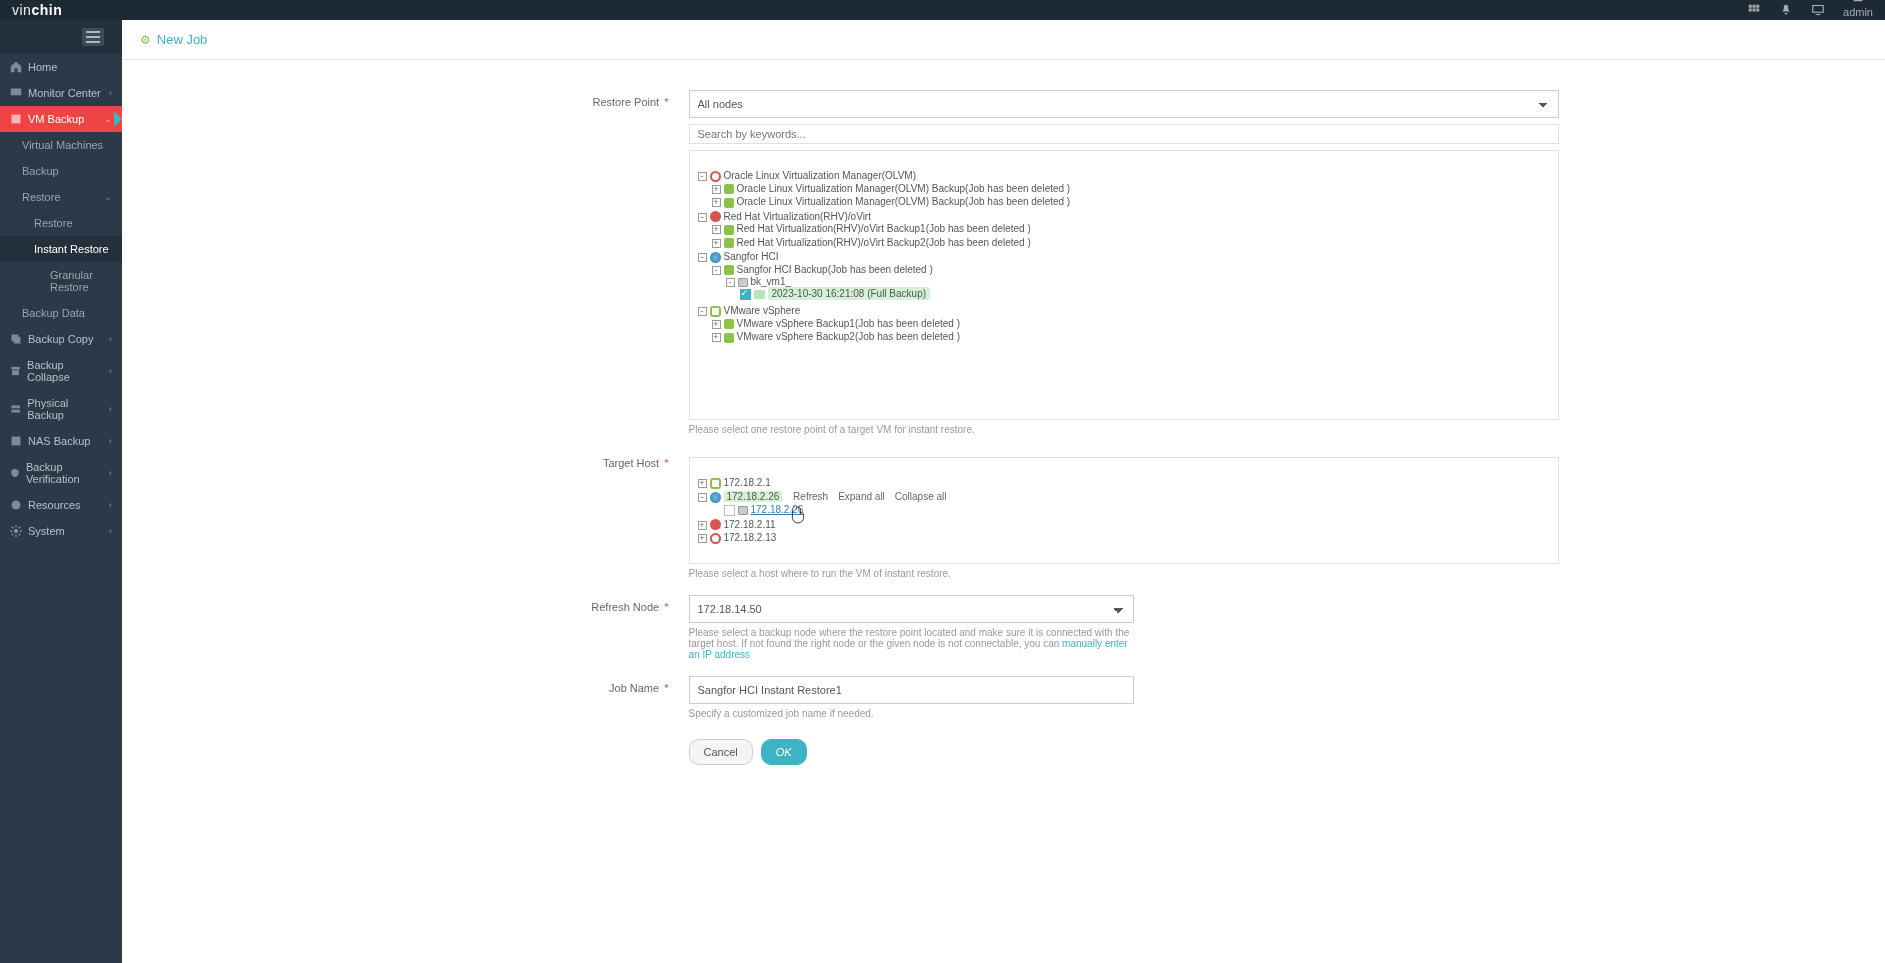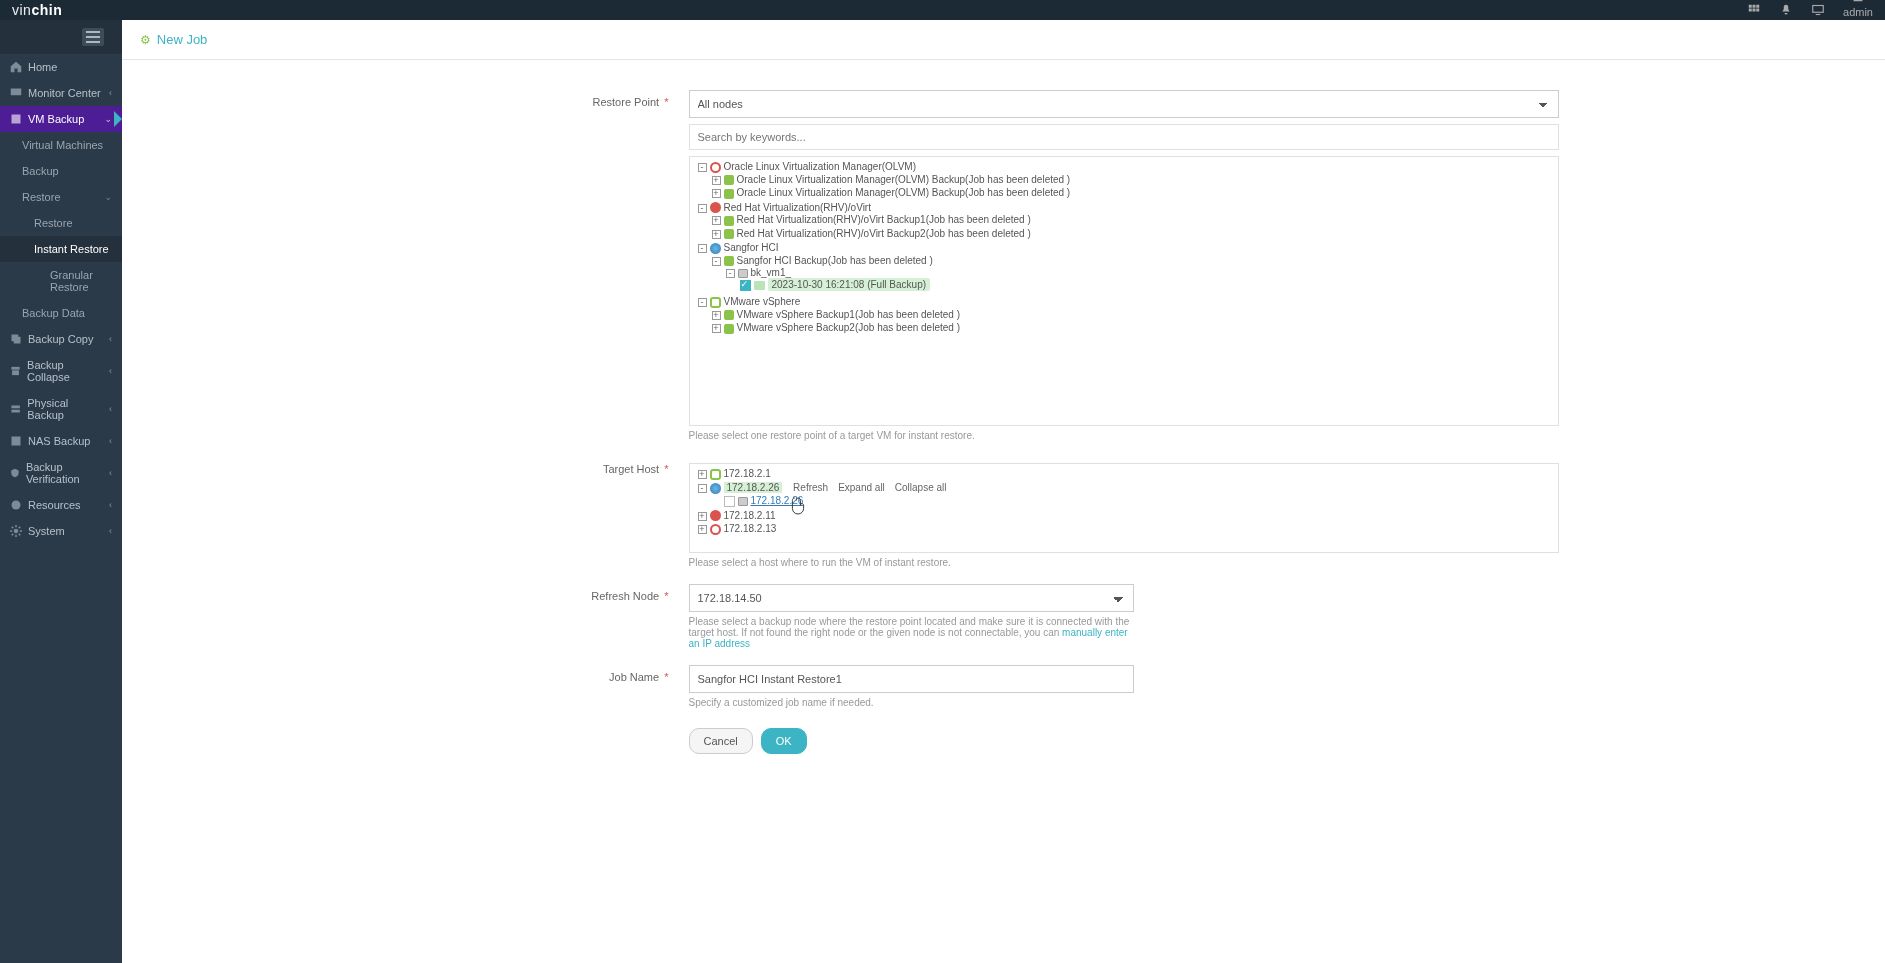--- a/index.html
+++ b/index.html
@@ -13,44 +13,44 @@
 
 .layout { display: flex; min-height: calc(100vh - 20px); }
 
 .sidebar { width: 122px; background: #2b3a48; color: #bbb; display: flex; flex-direction: column; }
 .sidebar-toggle { background: #24313d; height: 34px; display: flex; align-items: center; justify-content: flex-end; padding-right: 18px; }
 .hamburger { width: 22px; height: 18px; background: #3d4c59; border-radius: 2px; display: flex; flex-direction: column; justify-content: center; gap: 3px; padding: 3px 4px; cursor: pointer; }
 .hamburger span { height: 2px; background: #aeb7bf; }
 
 .nav-item { display: flex; align-items: center; gap: 6px; padding: 7px 10px; font-size: 11px; color: #b6c0c9; cursor: pointer; position: relative; }
 .nav-item .nav-icon { width: 12px; height: 12px; opacity: 0.6; }
-.nav-item.active { background: #4c1d95; color: #fff; }
+.nav-item.active { background: #ef4444; color: #fff; }
 .nav-item.active::after { content: ''; position: absolute; right: -8px; top: 50%; transform: translateY(-50%); border: 8px solid transparent; border-left-color: #3cb4c4; }
 .nav-item.sub { padding-left: 22px; font-size: 11px; color: #9aa5af; }
 .nav-item.sub.active-sub { background: #24313d; color: #fff; }
 .nav-item .chev { margin-left: auto; font-size: 9px; opacity: 0.7; }
 
 .main { flex: 1; background: #f0f0f0; }
 .content-card { background: #fff; margin: 0; min-height: 100%; }
 .page-header { padding: 12px 18px; border-bottom: 1px solid #e5e5e5; display: flex; align-items: center; gap: 6px; }
 .page-header .cog { color: #8bc34a; font-size: 12px; }
 .page-header .title { color: #3cb4c4; font-size: 13px; }
 
 .form-area { max-width: 1110px; margin: 0 auto; padding: 30px 0 50px 0; }
 .form-row { display: flex; align-items: flex-start; margin-bottom: 16px; }
 .form-label { width: 240px; text-align: right; padding-right: 20px; padding-top: 6px; font-size: 11px; color: #666; }
 .form-label .req { color: #d9534f; margin-left: 2px; }
 .form-control-col { flex: 1; }
 
 .select { width: 100%; height: 28px; border: 1px solid #ccc; background: #fff; padding: 0 8px; font-size: 11px; color: #555; appearance: none; background-image: linear-gradient(45deg, transparent 50%, #555 50%), linear-gradient(135deg, #555 50%, transparent 50%); background-position: calc(100% - 15px) 12px, calc(100% - 10px) 12px; background-size: 5px 5px; background-repeat: no-repeat; }
 .select.narrow { width: 445px; }
 .text-input { width: 445px; height: 28px; border: 1px solid #ccc; padding: 0 8px; font-size: 11px; color: #555; }
-.search-input { width: 100%; height: 26px; border: 1px solid #e0e0e0; padding: 0 8px; font-size: 11px; color: #999; margin-top: 6px; }
-
-.tree-box { border: 1px solid #e0e0e0; min-height: 270px; padding: 3px 8px; margin-top: 6px; font-size: 10px; color: #555; }
+.search-input { width: 100%; height: 20px; border: 1px solid #e0e0e0; padding: 0 8px; font-size: 11px; color: #999; margin-top: 6px; }
+
+.tree-box { border: 1px solid #e0e0e0; min-height: 270px; padding: 18px 8px; margin-top: 6px; font-size: 10px; color: #555; }
 .tree-box.small { min-height: 90px; }
 .tree ul { list-style: none; padding-left: 14px; }
 .tree > ul { padding-left: 0; }
 .tree li { position: relative; padding: 1px 0; white-space: nowrap; }
 .tree .toggle { display: inline-block; width: 9px; height: 9px; border: 1px solid #999; text-align: center; line-height: 7px; font-size: 9px; color: #666; margin-right: 3px; cursor: pointer; background: #fff; }
 .tree .toggle.empty { border: none; }
 .tree .icon { display: inline-block; width: 11px; height: 11px; border-radius: 50%; margin-right: 3px; vertical-align: middle; }
 .tree .icon.red-ring { border: 2px solid #d9534f; background: transparent; }
 .tree .icon.red-dot { background: #d9534f; }
 .tree .icon.green-ring { border: 2px solid #8bc34a; background: transparent; border-radius: 3px; }
@@ -66,21 +66,21 @@
 .tree .ctx-menu { display: inline-flex; gap: 10px; margin-left: 8px; color: #666; }
 .tree .ctx-menu span { cursor: pointer; }
 .tree .selected-host { background: #d5f0d5; padding: 0 3px; }
 
 .hint { font-size: 10px; color: #999; margin-top: 4px; }
 .hint a { color: #3cb4c4; text-decoration: none; }
 
 .btn-row { margin-left: 240px; display: flex; gap: 8px; margin-top: 20px; }
 .btn { padding: 6px 14px; font-size: 11px; border: 1px solid #ccc; border-radius: 10px; cursor: pointer; }
 .btn.cancel { background: #f5f5f5; color: #555; }
-.btn.ok { background: #3cb4c4; color: #fff; border-color: #3cb4c4; }
+.btn.ok { background: #3cb4c4; color: #fff; border-color: #3cb4c4; font-style: italic; }
 
 .cursor-pointer { position: absolute; width: 16px; height: 20px; pointer-events: none; }
 
 svg.ico { width: 12px; height: 12px; fill: currentColor; }
 </style>
 </head>
 <body>
 
 <div class="topbar">
   <div class="logo">

